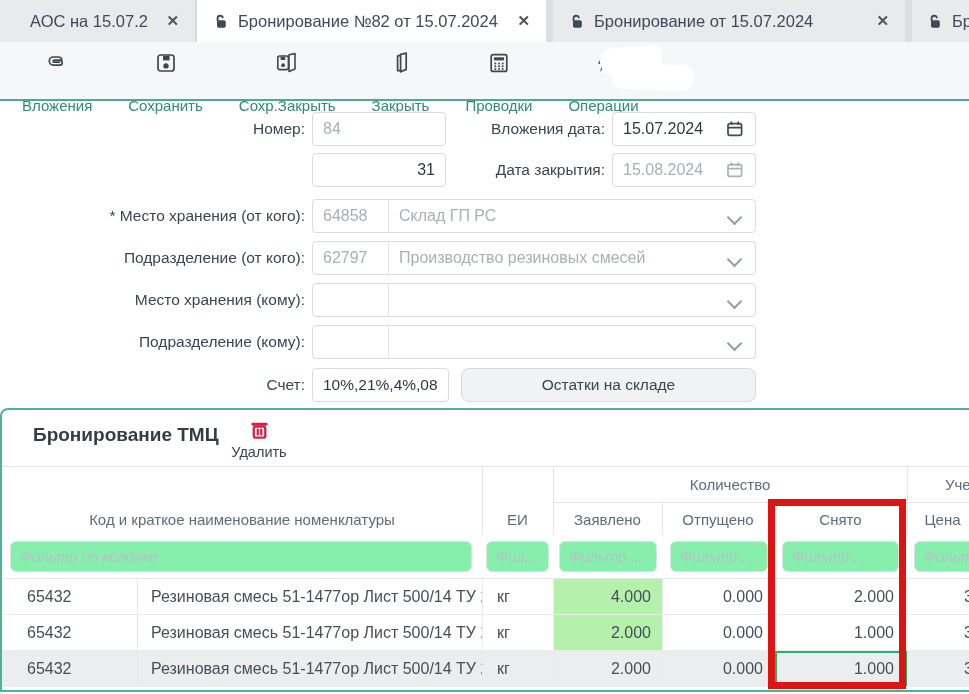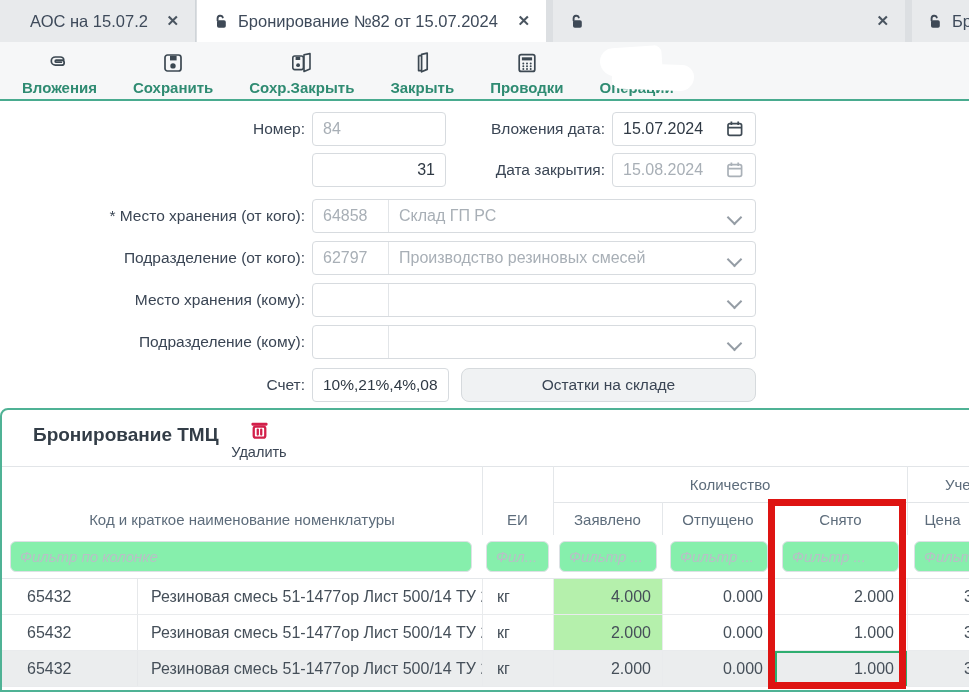--- a/index.html
+++ b/index.html
@@ -15,22 +15,22 @@
   #tab1{left:0;width:196px;padding:0 16px 0 30px;border-right:1px solid #cfd4d8;}
   #tab2{left:197px;width:349px;padding:0 16px 0 15px;background:#ffffff;}
   #tab3{left:553px;width:352px;padding:0 16px 0 15px;}
   #tab4{left:912px;width:70px;padding:0 4px 0 14px;}
   .lock-icon{display:inline-flex;width:16px;height:16px;color:#3e4956;flex:0 0 auto;}
 
   
   .toolbar{position:absolute;left:0;top:42px;width:100%;height:59px;background:#f6f7f8;
            border-bottom:2px solid #49ab8f;box-sizing:border-box;
            display:flex;align-items:flex-start;padding:7px 0 0 22px;gap:36px;}
-  .tbtn{display:flex;flex-direction:column;align-items:center;gap:2px;
-        color:#2f8b72;font-size:15px;white-space:nowrap;font-weight:bold;}
+  .tbtn{display:flex;flex-direction:column;align-items:center;gap:20px;
+        color:#2f8b72;font-size:15px;white-space:nowrap;}
   .ticon{height:28px;display:flex;align-items:center;position:relative;}
   .caret{position:absolute;right:-8px;bottom:3px;width:0;height:0;
          border-left:4px solid transparent;border-right:4px solid transparent;
          border-top:5px solid #3c4852;}
   .blob{position:absolute;background:#fff;}
   .blob.b1{left:600px;top:47px;width:62px;height:28px;border-radius:14px 8px 10px 16px;transform:rotate(-4deg);}
   .blob.b2{left:612px;top:64px;width:82px;height:26px;border-radius:8px 14px 16px 10px;transform:rotate(2deg);}
 
   
   .flabel{position:absolute;font-size:15.5px;color:#3a4554;text-align:right;transform:translateY(-50%);white-space:nowrap;}
@@ -155,20 +155,21 @@
         </span>
       <span class="tab-label">Бронирование №82 от 15.07.2024</span>
       <span class="tab-close">✕</span>
     </div>
     <div class="tab" id="tab3">
       <span class="lock-icon">
           <svg viewBox="0 0 16 16" width="16" height="16">
             <use href="#ic-lock"></use>
           </svg>
         </span>
+      <span class="tab-label">Бронирование от 15.07.2024</span>
       <span class="tab-close">✕</span>
     </div>
     <div class="tab" id="tab4">
       <span class="lock-icon">
           <svg viewBox="0 0 16 16" width="16" height="16">
             <use href="#ic-lock"></use>
           </svg>
         </span>
       <span class="tab-label">Брониро</span>
     </div>

